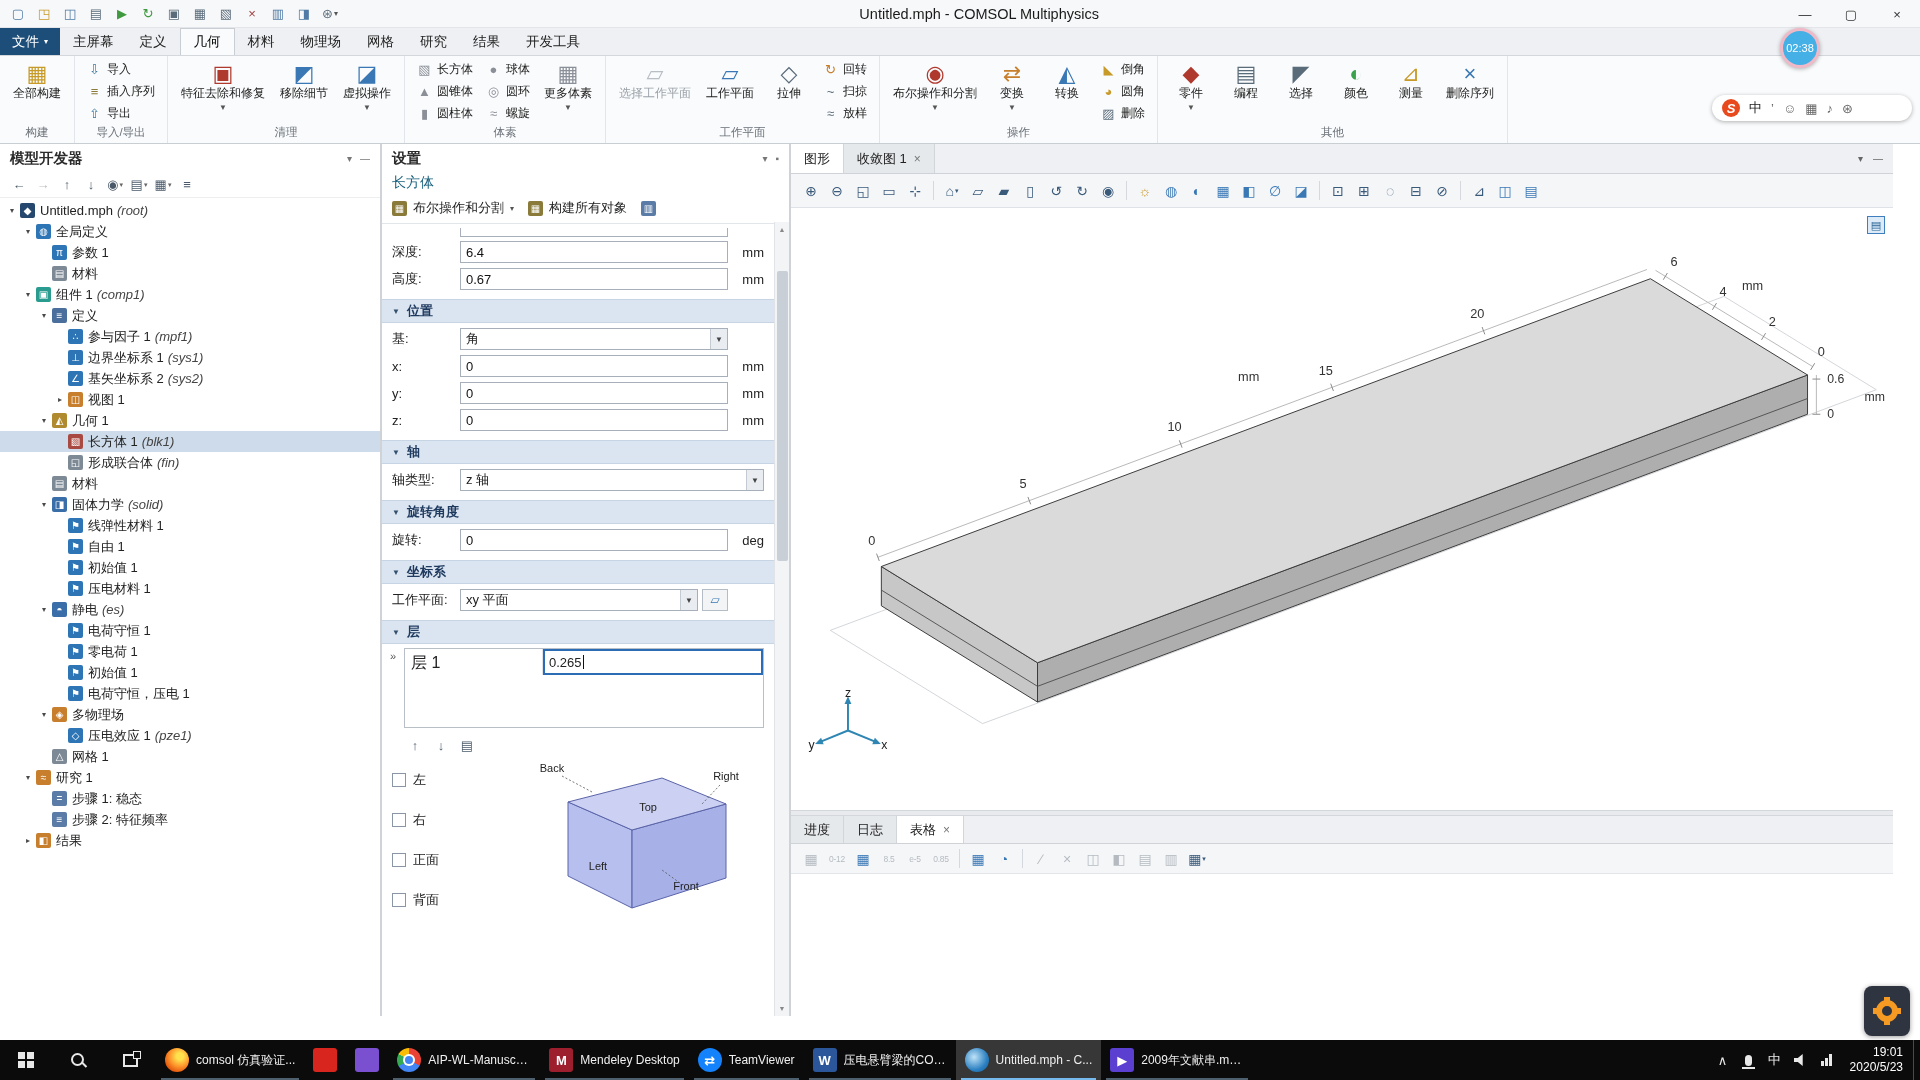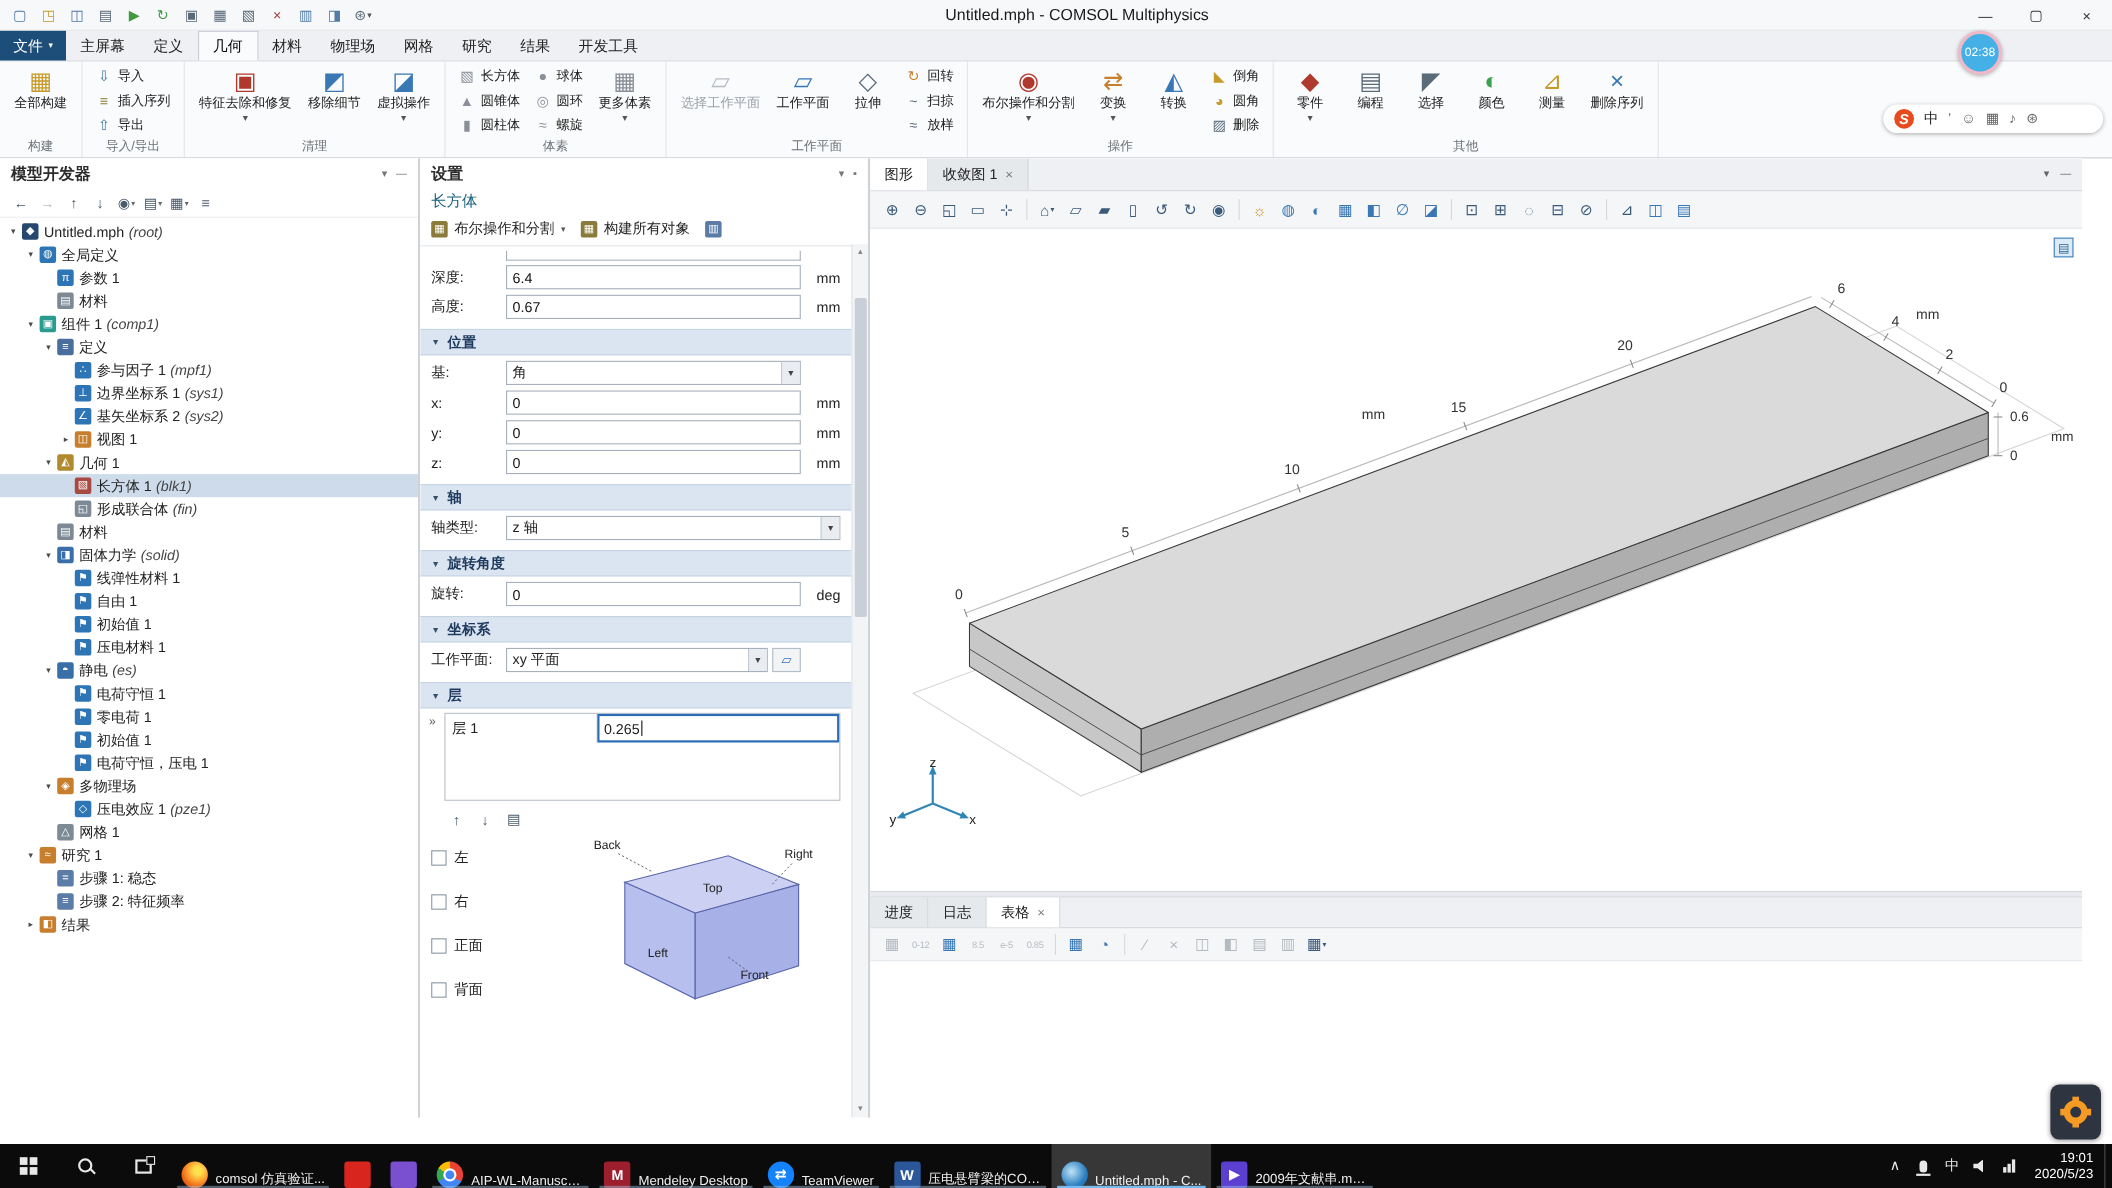--- a/index.html
+++ b/index.html
@@ -78,21 +78,21 @@
   .shead{display:flex;align-items:center;gap:7px;background:#dbe5f1;border-top:1px solid #c6d4e4;border-bottom:1px solid #c6d4e4;height:24px;margin:8px 0 4px;padding:0 10px;font-size:13px;font-weight:bold;color:#1f3a5f;}
   .shead .tri{font-size:8px;color:#33506e;}
   
   .ltwrap{display:flex;margin:2px 10px 0 8px;}
   .lmark{width:14px;font-size:11px;color:#555;padding-top:2px;}
   .ltable{flex:1;border:1px solid #b8bfc7;background:#fff;}
   .lhead{display:flex;background:#f1f3f5;border-bottom:1px solid #c9cfd6;font-size:12.5px;}
   .lh1{width:138px;padding:4px 6px;border-right:1px solid #c9cfd6;}
   .lh2{flex:1;padding:4px 6px;}
   .lrow{display:flex;height:26px;align-items:stretch;}
-  .lc1{width:138px;padding:4px 6px;border-right:1px solid #e0e4e8;font-size:13px;}
+  .lc1{width:138px;padding:4px 6px;border-right:1px solid #e0e4e8;font-size:16px;}
   .lc2{flex:1;position:relative;}
   .editbox{position:absolute;inset:0;border:2px solid #2b6cb5;display:flex;align-items:center;padding:0 4px;font-size:13px;background:#fff;}
   .caret{width:1px;height:14px;background:#111;margin-left:1px;}
   .lfill{height:52px;}
   .lfoot{display:flex;gap:4px;margin:6px 10px 0 22px;}
   .lpos-label{padding:10px 10px 2px;font-size:13px;}
   .layerpos{display:flex;padding:2px 0 0 10px;}
   .cbcol{width:118px;padding-top:10px;}
   .cbrow{display:flex;align-items:center;gap:7px;height:24px;margin-bottom:16px;font-size:13px;}
   .cbox{width:14px;height:14px;border:1px solid #8a96a3;background:#fff;flex:none;}
@@ -129,21 +129,21 @@
   
   #taskbar{position:absolute;left:0;bottom:0;width:1920px;height:40px;background:#0b0b0b;display:flex;align-items:stretch;color:#eee;}
   .tb-sys{width:52px;display:flex;align-items:center;justify-content:center;flex:none;}
   .i-win{display:grid;grid-template-columns:7px 7px;grid-template-rows:7px 7px;gap:2px;}
   .i-win span{background:#e8e8e8;}
   .i-search{position:relative;width:17px;height:17px;}
   .i-search::before{content:'';position:absolute;left:1px;top:1px;width:9px;height:9px;border:2px solid #e8e8e8;border-radius:50%;}
   .i-search::after{content:'';position:absolute;right:2px;bottom:1px;width:2px;height:7px;background:#e8e8e8;transform:rotate(-45deg);}
   .i-taskview{position:relative;width:15px;height:13px;border:2px solid #e8e8e8;}
   .i-taskview::after{content:'';position:absolute;right:-5px;top:-5px;width:6px;height:6px;border:1.5px solid #e8e8e8;background:#0b0b0b;}
-  .tb-app{display:flex;align-items:flex-end;gap:7px;padding:0 9px;max-width:152px;position:relative;flex:none;}
+  .tb-app{display:flex;align-items:center;gap:7px;padding:0 9px;max-width:152px;position:relative;flex:none;}
   .tb-app.running::after{content:'';position:absolute;left:5px;right:5px;bottom:0;height:2px;background:rgba(160,200,230,.45);}
   .tb-app.active{background:rgba(255,255,255,.18);}
   .tb-app.active::after{background:#76b9ed;}
   .tb-label{font-size:12px;color:#f0f0f0;white-space:nowrap;overflow:hidden;text-overflow:ellipsis;max-width:104px;}
   .tb-icon{width:24px;height:24px;flex:none;display:flex;align-items:center;justify-content:center;font-size:13px;font-weight:bold;color:#fff;position:relative;}
   .i-square{border-radius:3px;}
   .i-circle{border-radius:50%;}
   .i-firefox{border-radius:50%;background:radial-gradient(circle at 62% 35%,#ffe14d 0 16%,#ff9a2e 45%,#e4590e 74%,#b63d12 100%);}
   .i-chrome{border-radius:50%;background:conic-gradient(#ea4335 0 120deg,#4285f4 120deg 240deg,#34a853 240deg 300deg,#fbbc05 300deg 360deg);}
   .chrome-center{position:absolute;left:6px;top:6px;width:12px;height:12px;border-radius:50%;background:#fff;}

